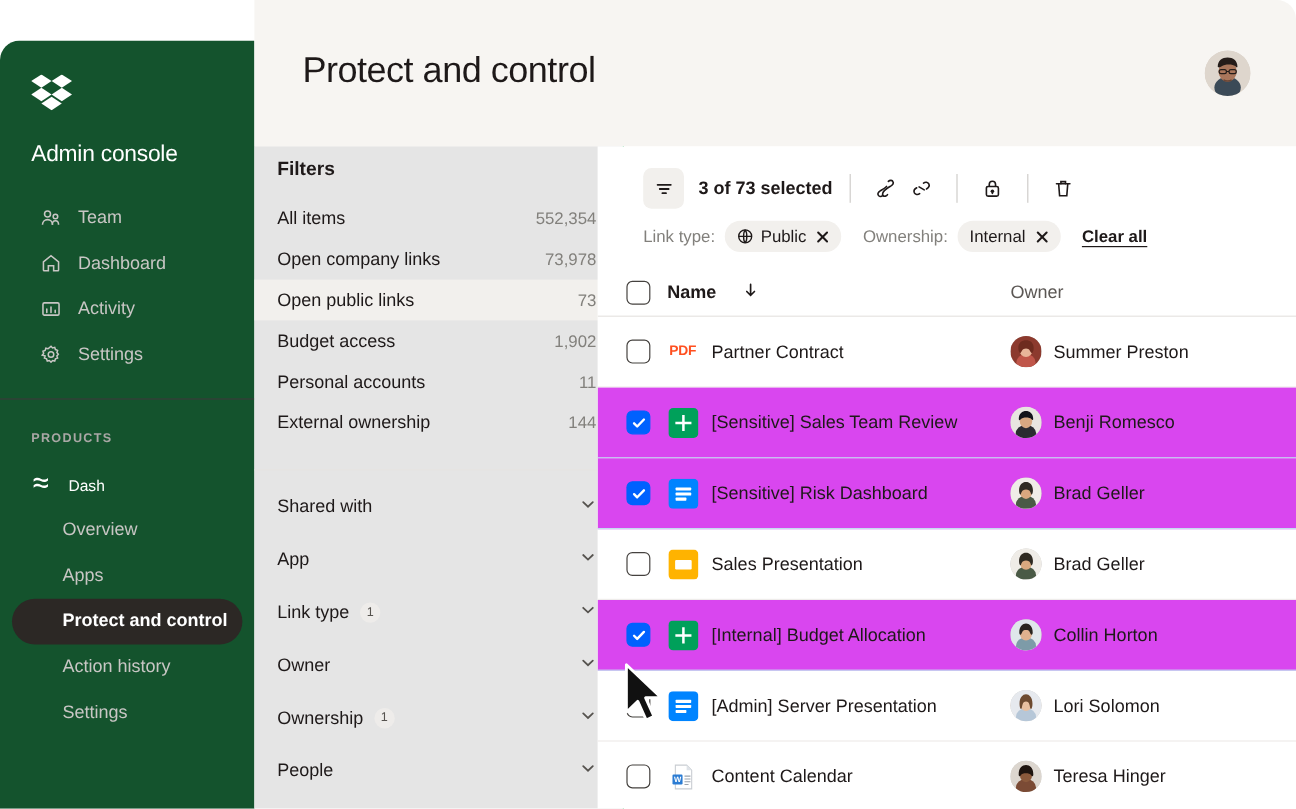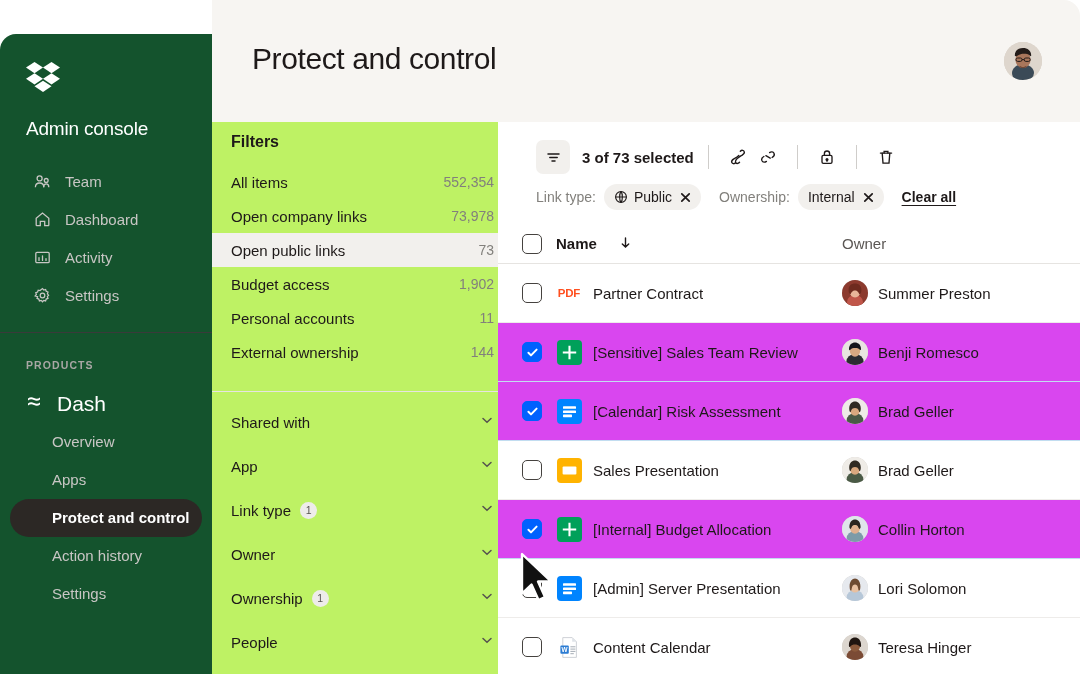--- a/index.html
+++ b/index.html
@@ -84,21 +84,21 @@
   }
 
   .dash-row {
     display: flex;
     align-items: center;
     gap: 13px;
     padding: 0 16px 0 26px;
     height: 38px;
     margin-top: 14px;
     color: #ffffff;
-    font-size: 21px;
+    font-size: 13px;
     cursor: pointer;
   }
 
   .sub-item {
     display: block;
     height: 38px;
     line-height: 38px;
     margin: 0 10px;
     padding-left: 42px;
     border-radius: 19px;
@@ -137,22 +137,22 @@
     overflow: hidden;
     background: #d8cfc6;
     cursor: pointer;
   }
 
   
   .filters-panel {
     position: absolute;
     left: 212px; top: 122px;
     width: 308px; height: 552px;
-    background: #bef264;
-    border-right: 4px solid #22c55e;
+    background: #e5e5e5;
+    border-right: 1px solid #22c55e;
   }
   .filters-heading {
     font-size: 16px;
     font-weight: 700;
     color: #1e1919;
     margin: 11px 0 0 19px;
   }
 
   .filter-list { margin-top: 14px; }
   .filter-row {
@@ -739,21 +739,21 @@
       </div>
       <div class="td-name">
         <span class="fileicon">
           <svg width="25" height="25" viewBox="0 0 25 25">
               <rect width="25" height="25" rx="4" fill="#0084ff"></rect>
               <rect x="6" y="7.2" width="13" height="2.6" rx="0.6" fill="#ffffff"></rect>
               <rect x="6" y="11.4" width="13" height="2.6" rx="0.6" fill="#ffffff"></rect>
               <rect x="6" y="15.6" width="9" height="2.6" rx="0.6" fill="#ffffff"></rect>
             </svg>
         </span>
-        <span class="fname-txt">[Calendar] Risk Assessment</span>
+        <span class="fname-txt">[Sensitive] Risk Dashboard</span>
       </div>
       <div class="td-owner">
         <span class="oav">
           <svg width="26" height="26" viewBox="0 0 26 26">
               <rect width="26" height="26" fill="#efece7"></rect>
               <ellipse cx="13" cy="22.5" rx="8.4" ry="7.5" fill="#4a5a46"></ellipse>
               <ellipse cx="13" cy="11.8" rx="5.1" ry="6" fill="#d9a87f"></ellipse>
               <path d="M7.2 10.6c0-4.8 2.8-7 5.8-7s5.8 2.2 5.8 7c0 2-.6 4-1.4 3.4-.6-.5-.4-4-4.4-4s-3.8 3.5-4.4 4c-.8.6-1.4-1.4-1.4-3.4z" fill="#2f2a22"></path>
             </svg>
         </span>

